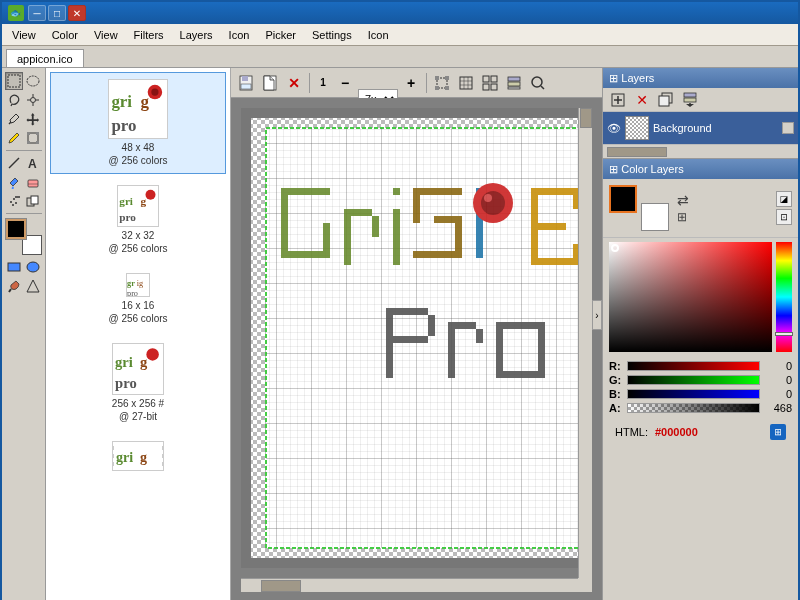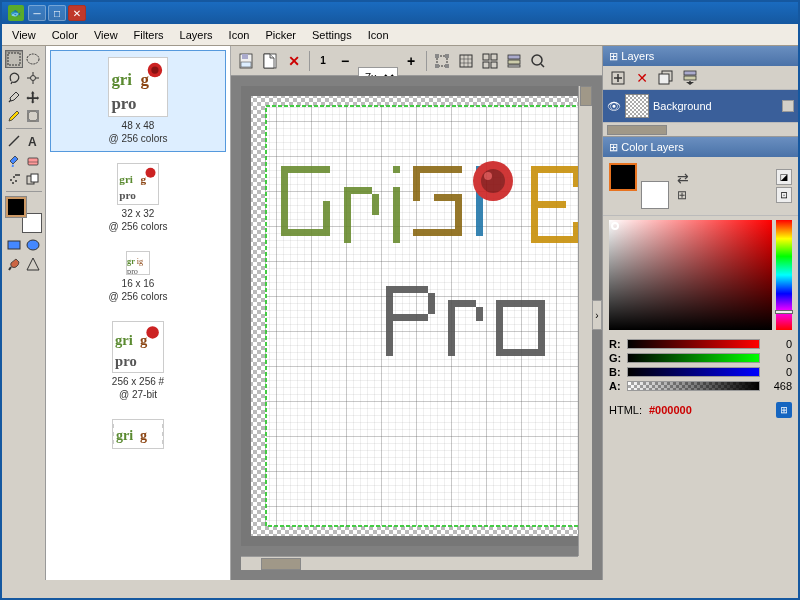--- a/index.html
+++ b/index.html
@@ -182,21 +182,21 @@
     .slider-row { display: flex; align-items: center; margin-bottom: 2px; font-size: 11px; }
     .slider-label { width: 14px; font-weight: bold; }
     .slider-track { flex: 1; height: 10px; margin: 0 4px; position: relative; border: 1px solid #999; }
     .slider-val { width: 28px; text-align: right; }
 
     .r-track { background: linear-gradient(to right, #000, #f00); }
     .g-track { background: linear-gradient(to right, #000, #0f0); }
     .b-track { background: linear-gradient(to right, #000, #00f); }
     .a-track { background: linear-gradient(to right, transparent, #000), repeating-conic-gradient(#aaa 0% 25%, #fff 0% 50%) 0 0 / 6px 6px; }
 
-    .html-row { display: flex; align-items: center; padding: 4px 6px; font-size: 11px; }
+    .html-row { display: flex; align-items: center; padding: 4px 12px; font-size: 11px; }
     .html-label { width: 40px; }
     .html-value { color: #cc0000; font-weight: bold; }
 
     
     .win-btn { width: 16px; height: 16px; background: #1565c0; border-radius: 2px; display: flex; align-items: center; justify-content: center; color: white; font-size: 9px; }
 
     
     ::-webkit-scrollbar { width: 14px; height: 14px; }
     ::-webkit-scrollbar-track { background: #d4d0c8; }
     ::-webkit-scrollbar-thumb { background: #a09888; border: 1px solid #888; }
@@ -226,20 +226,23 @@
     <div class="menu-item">Color</div>
     <div class="menu-item">View</div>
     <div class="menu-item">Filters</div>
     <div class="menu-item">Layers</div>
     <div class="menu-item">Icon</div>
     <div class="menu-item">Picker</div>
     <div class="menu-item">Settings</div>
     <div class="menu-item">Icon</div>
   </div>
 
+  <div id="tabbar">
+    <div class="tab active">appicon.ico</div>
+  </div>
 
   <div style="display:flex; flex-direction:column; height: calc(600px - 66px);">
 
     <div style="display:flex; flex:1; overflow:hidden;">
 
       <div id="toolbar-left" style="width:44px; background:#d4d0c8; border-right:1px solid #999; padding:4px 2px; display:flex; flex-direction:column; gap:1px; align-items:center;">
 
         <div style="display:flex; gap:1px;">
           <div class="tool-btn active" title="Marquee Rectangle">
             <svg width="14" height="14" viewBox="0 0 14 14">

